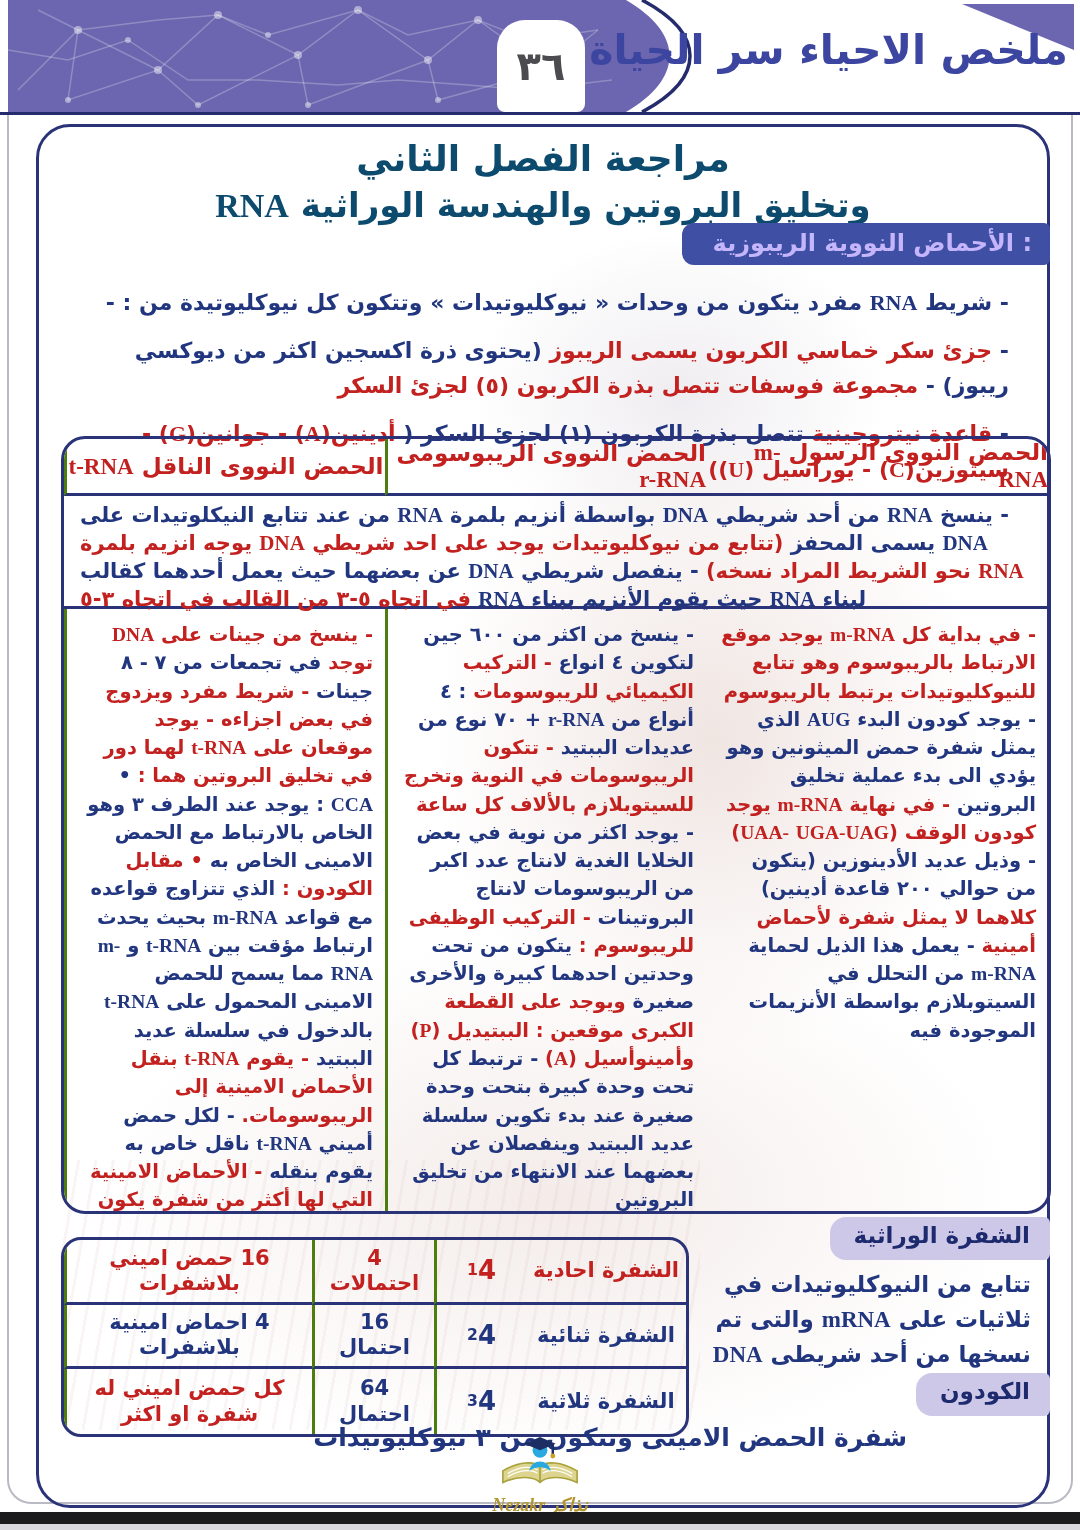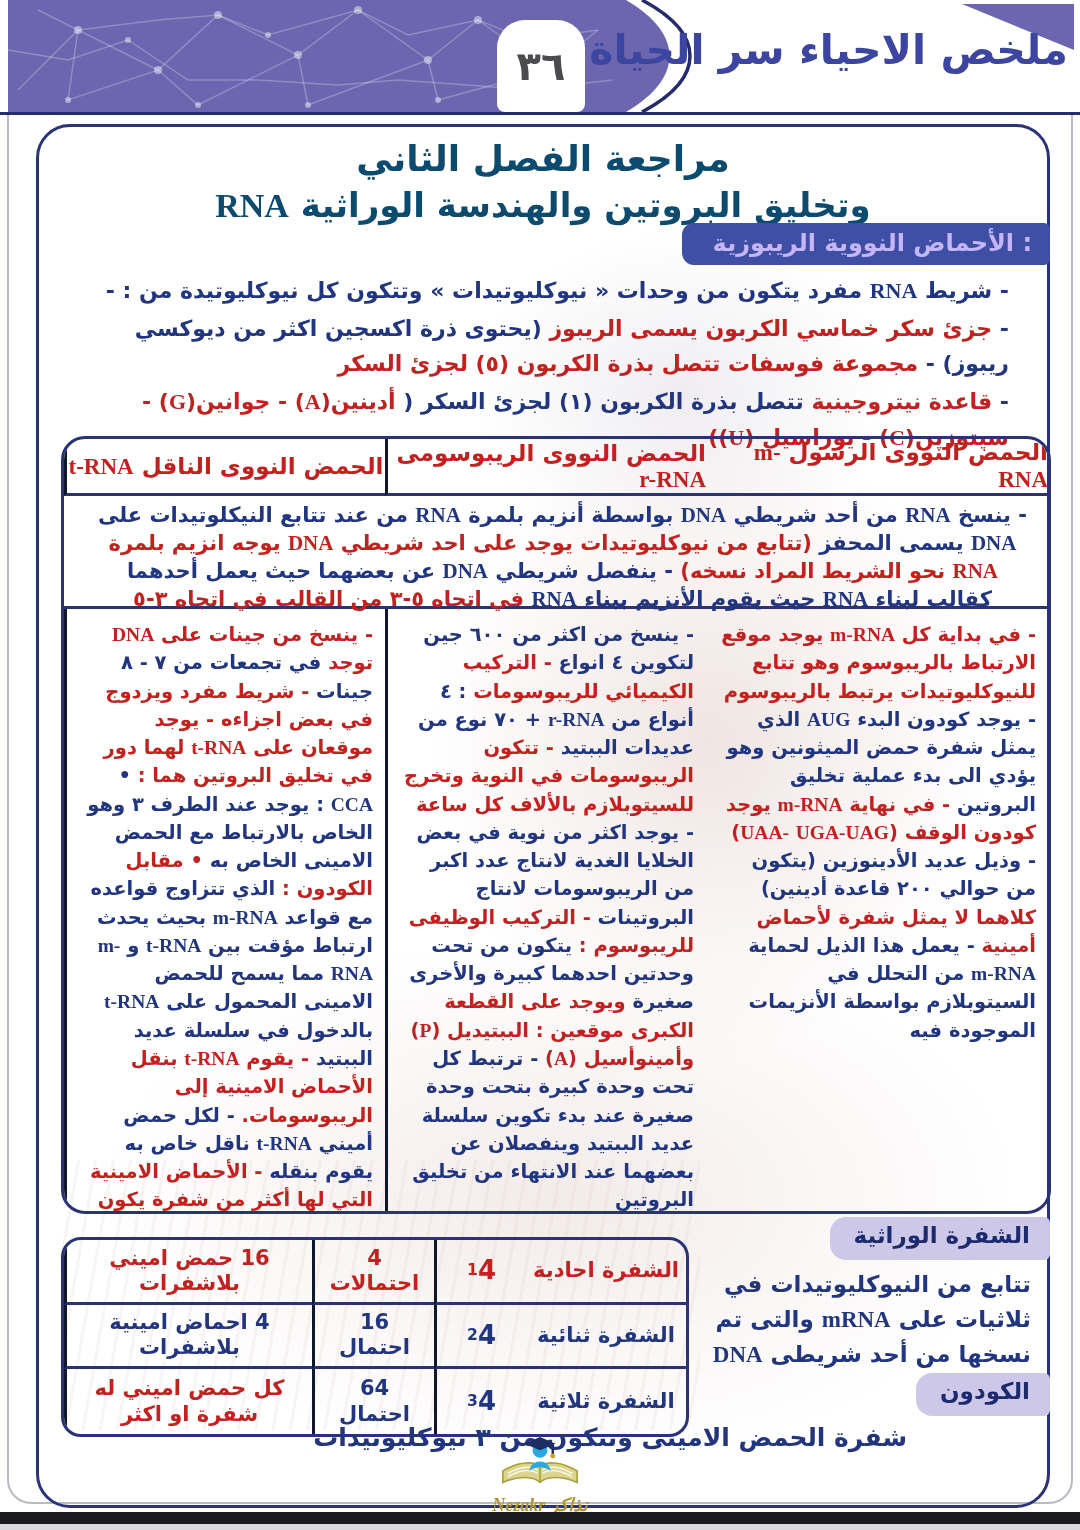--- a/index.html
+++ b/index.html
@@ -35,32 +35,32 @@
   
   .content-box{position:absolute;left:36px;top:124px;width:1008px;height:1378px;
       border:3px solid #2a3377;border-radius:34px;z-index:1;}
   .review-title{margin-top:8px;text-align:center;direction:rtl;color:#0c4a6e;font-weight:bold;
       font-size:36px;line-height:1.32;}
   .review-title .l2{font-size:34px;}
   .section-badge{position:absolute;right:-3px;top:96px;background:#3f50a4;color:#c4b5fd;
       font-size:24px;font-weight:bold;padding:6px 18px 8px 31px;border-radius:12px 6px 6px 12px;z-index:2;}
   .intro{position:absolute;top:146px;right:22px;left:22px;direction:rtl;text-align:right;
       font-size:22px;font-weight:bold;line-height:1.62;}
-  .intro .intro-line{margin-bottom:2px;padding-right:16px;}
+  .intro .intro-line{margin-bottom:2px;padding-right:16px;margin-top:12px;}
   
   .rna-table{position:absolute;left:22px;top:309px;width:984px;height:772px;border:3px solid #2a3377;
       border-radius:24px;overflow:hidden;direction:rtl;display:grid;
       grid-template-columns:342px 321px 1fr;grid-template-rows:57px 113px 1fr;background:transparent;}
   .t-head{display:flex;align-items:center;justify-content:center;font-size:23px;font-weight:bold;
       border-bottom:3px solid #2a3377;}
-  .t-span{grid-column:1 / -1;border-bottom:3px solid #2a3377;padding:6px 16px 4px 29px;
-      font-size:21px;font-weight:bold;line-height:1.33;text-align:center;}
+  .t-span{grid-column:1 / -1;border-bottom:3px solid #2a3377;padding:6px 16px 4px 16px;
+      font-size:21px;font-weight:bold;line-height:1.33;text-align:left;}
   .t-cell{padding:12px 12px 6px 14px;font-size:19.5px;font-weight:bold;line-height:1.45;
       text-align:right;overflow:hidden;}
-  .vline{border-left:3px solid #0f172a;}
+  .vline{border-left:3px solid #4d7c0f;}
   
   .gc-label,.codon-label{position:absolute;right:-3px;background:#cec8e8;color:#1d2a6e;
       font-size:23px;font-weight:bold;padding:5px 20px 12px 24px;border-radius:16px 6px 6px 16px;z-index:2;}
   .gc-label{top:1090px;}
   .codon-label{top:1246px;}
   .gc-desc{position:absolute;top:1140px;right:16px;width:330px;direction:rtl;text-align:right;
       font-size:23px;font-weight:bold;line-height:1.5;}
   .codon-table{position:absolute;left:22px;top:1110px;width:622px;height:194px;border:3px solid #2a3377;
       border-radius:20px;overflow:hidden;direction:rtl;display:grid;
       grid-template-columns:160px 92px 122px 1fr;grid-template-rows:1fr 1fr 1fr;}

